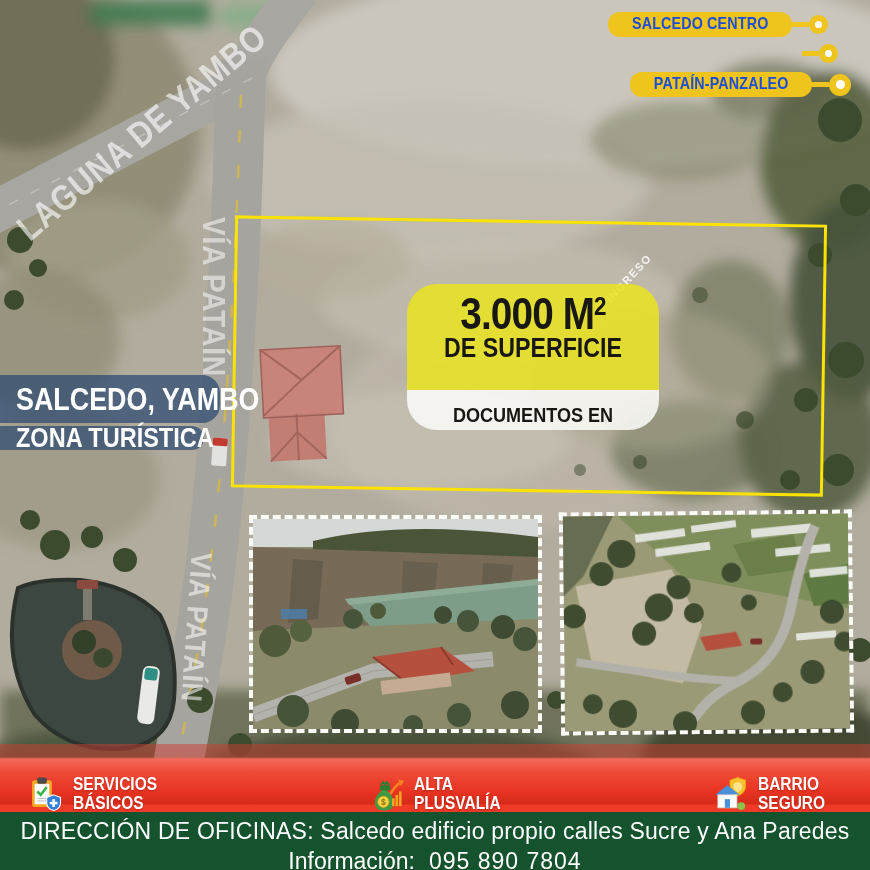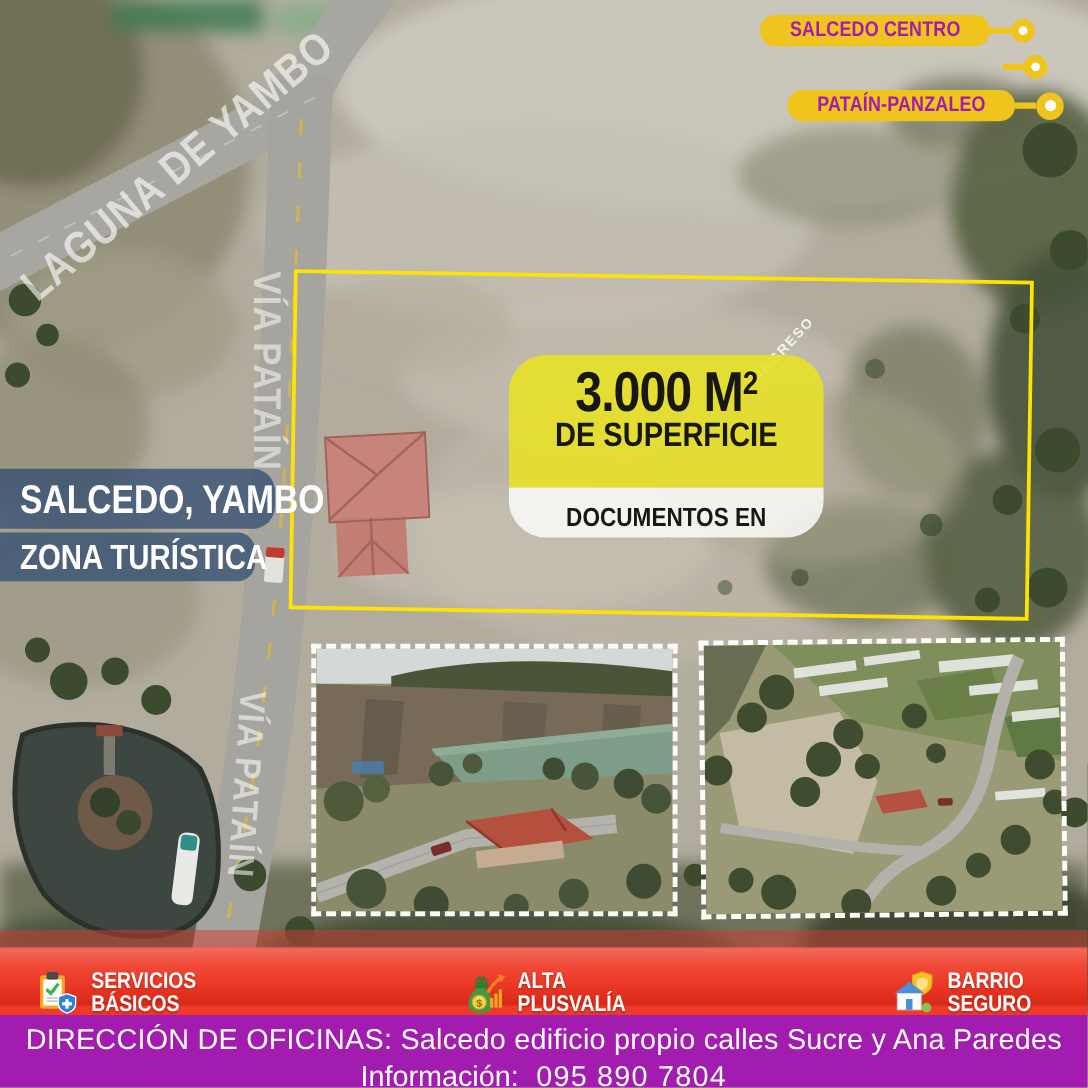--- a/index.html
+++ b/index.html
@@ -3,21 +3,21 @@
 <meta charset="utf-8">
 <style>
   * { margin:0; padding:0; box-sizing:border-box; }
   body { background:#222; font-family:"Liberation Sans", sans-serif; }
   #poster { position:relative; width:870px; height:870px; overflow:hidden;
             background:#b2ac9f; font-family:"Liberation Sans", sans-serif; }
   .photo { position:absolute; left:0; top:0; }
 
   
   .badge-row { position:absolute; display:flex; align-items:center; z-index:30; }
-  .badge-pill { background:#eec41d; color:#a21caf; font-weight:700;
+  .badge-pill { background:#eec41d; color:#1d4ed8; font-weight:700;
                 padding:2px 11px 3px; border-radius:12px; white-space:nowrap; }
   .badge-pill span { display:inline-block; transform:scaleX(0.84); transform-origin:50% 50%;
                      font-size:17px; letter-spacing:0.2px; }
   .badge-line { width:17px; height:5px; background:#eec41d; }
   .badge-dot { width:19px; height:19px; border-radius:50%; background:#eec41d;
                display:flex; align-items:center; justify-content:center; }
   .badge-dot i { width:7px; height:7px; border-radius:50%; background:#fff; }
   #badge-0 { top:12px; right:42px; }
   #badge-1 { top:44px; right:32px; }
   #badge-2 { top:72px; right:19px;padding-left:48px; }
@@ -36,21 +36,21 @@
   #label-ingreso { left:598px; top:272px; font-size:11px; letter-spacing:1.5px;
                    transform:rotate(-47deg); color:rgba(255,255,255,0.85); }
 
   
   .ribbon { position:absolute; left:0; background:rgba(47,76,114,0.75);
             display:flex; align-items:center; padding-left:16px; z-index:20;margin-top:32px; }
   .ribbon span { display:inline-block; transform:scaleX(0.84); transform-origin:0 50%;
                  color:#fff; font-weight:700; white-space:nowrap; }
   #ribbon-city { top:343px; height:48px; width:220px; border-radius:0 18px 18px 0; }
   #ribbon-city span { font-size:32px; }
-  #ribbon-zone { top:394px; height:39px; width:204px; border-radius:0 14px 14px 0; }
+  #ribbon-zone { top:394px; height:24px; width:204px; border-radius:0 14px 14px 0; }
   #ribbon-zone span { font-size:28px; }
 
   
   #plot-outline { position:absolute; left:233px; top:220px; width:592px; height:272px;
                   border:3px solid #fce303; transform:rotate(0.9deg); z-index:5; }
 
   
   #info-card { position:absolute; left:407px; top:284px; width:252px; height:146px;
                border-radius:30px; overflow:hidden; z-index:15; text-align:center; }
   #info-top { height:106px; background:rgba(232,226,35,0.88); color:#181711; padding-top:7px; }
@@ -78,21 +78,21 @@
                   display:flex; justify-content:space-between; align-items:center;
                   padding:0 34px 0 26px; }
   .feature { display:flex; align-items:center; gap:9px; }
   .feature-icon { width:38px; height:38px; flex:0 0 38px; }
   .feature-label { color:#fff; font-weight:700; font-size:18px; line-height:1.03;
                    text-shadow:0 1px 2px rgba(120,20,10,0.45);
                    transform:scaleX(0.86); transform-origin:0 50%; white-space:nowrap; }
 
   
   #footer-band { position:absolute; left:0; top:812px; width:870px; height:58px;
-                 background:#a21caf; z-index:41; color:#fff; text-align:center; }
+                 background:#14532d; z-index:41; color:#fff; text-align:center; }
   #footer-line1 { font-size:23px; letter-spacing:0.2px; margin-top:6px; }
   #footer-line2 { font-size:23px; margin-top:3px; }
   #footer-line2 .phone { margin-left:14px; letter-spacing:1px; }
 </style>
 </head>
 <body>
 
 <div id="poster">
 
   <svg class="photo" width="870" height="812" viewBox="0 0 870 812">

